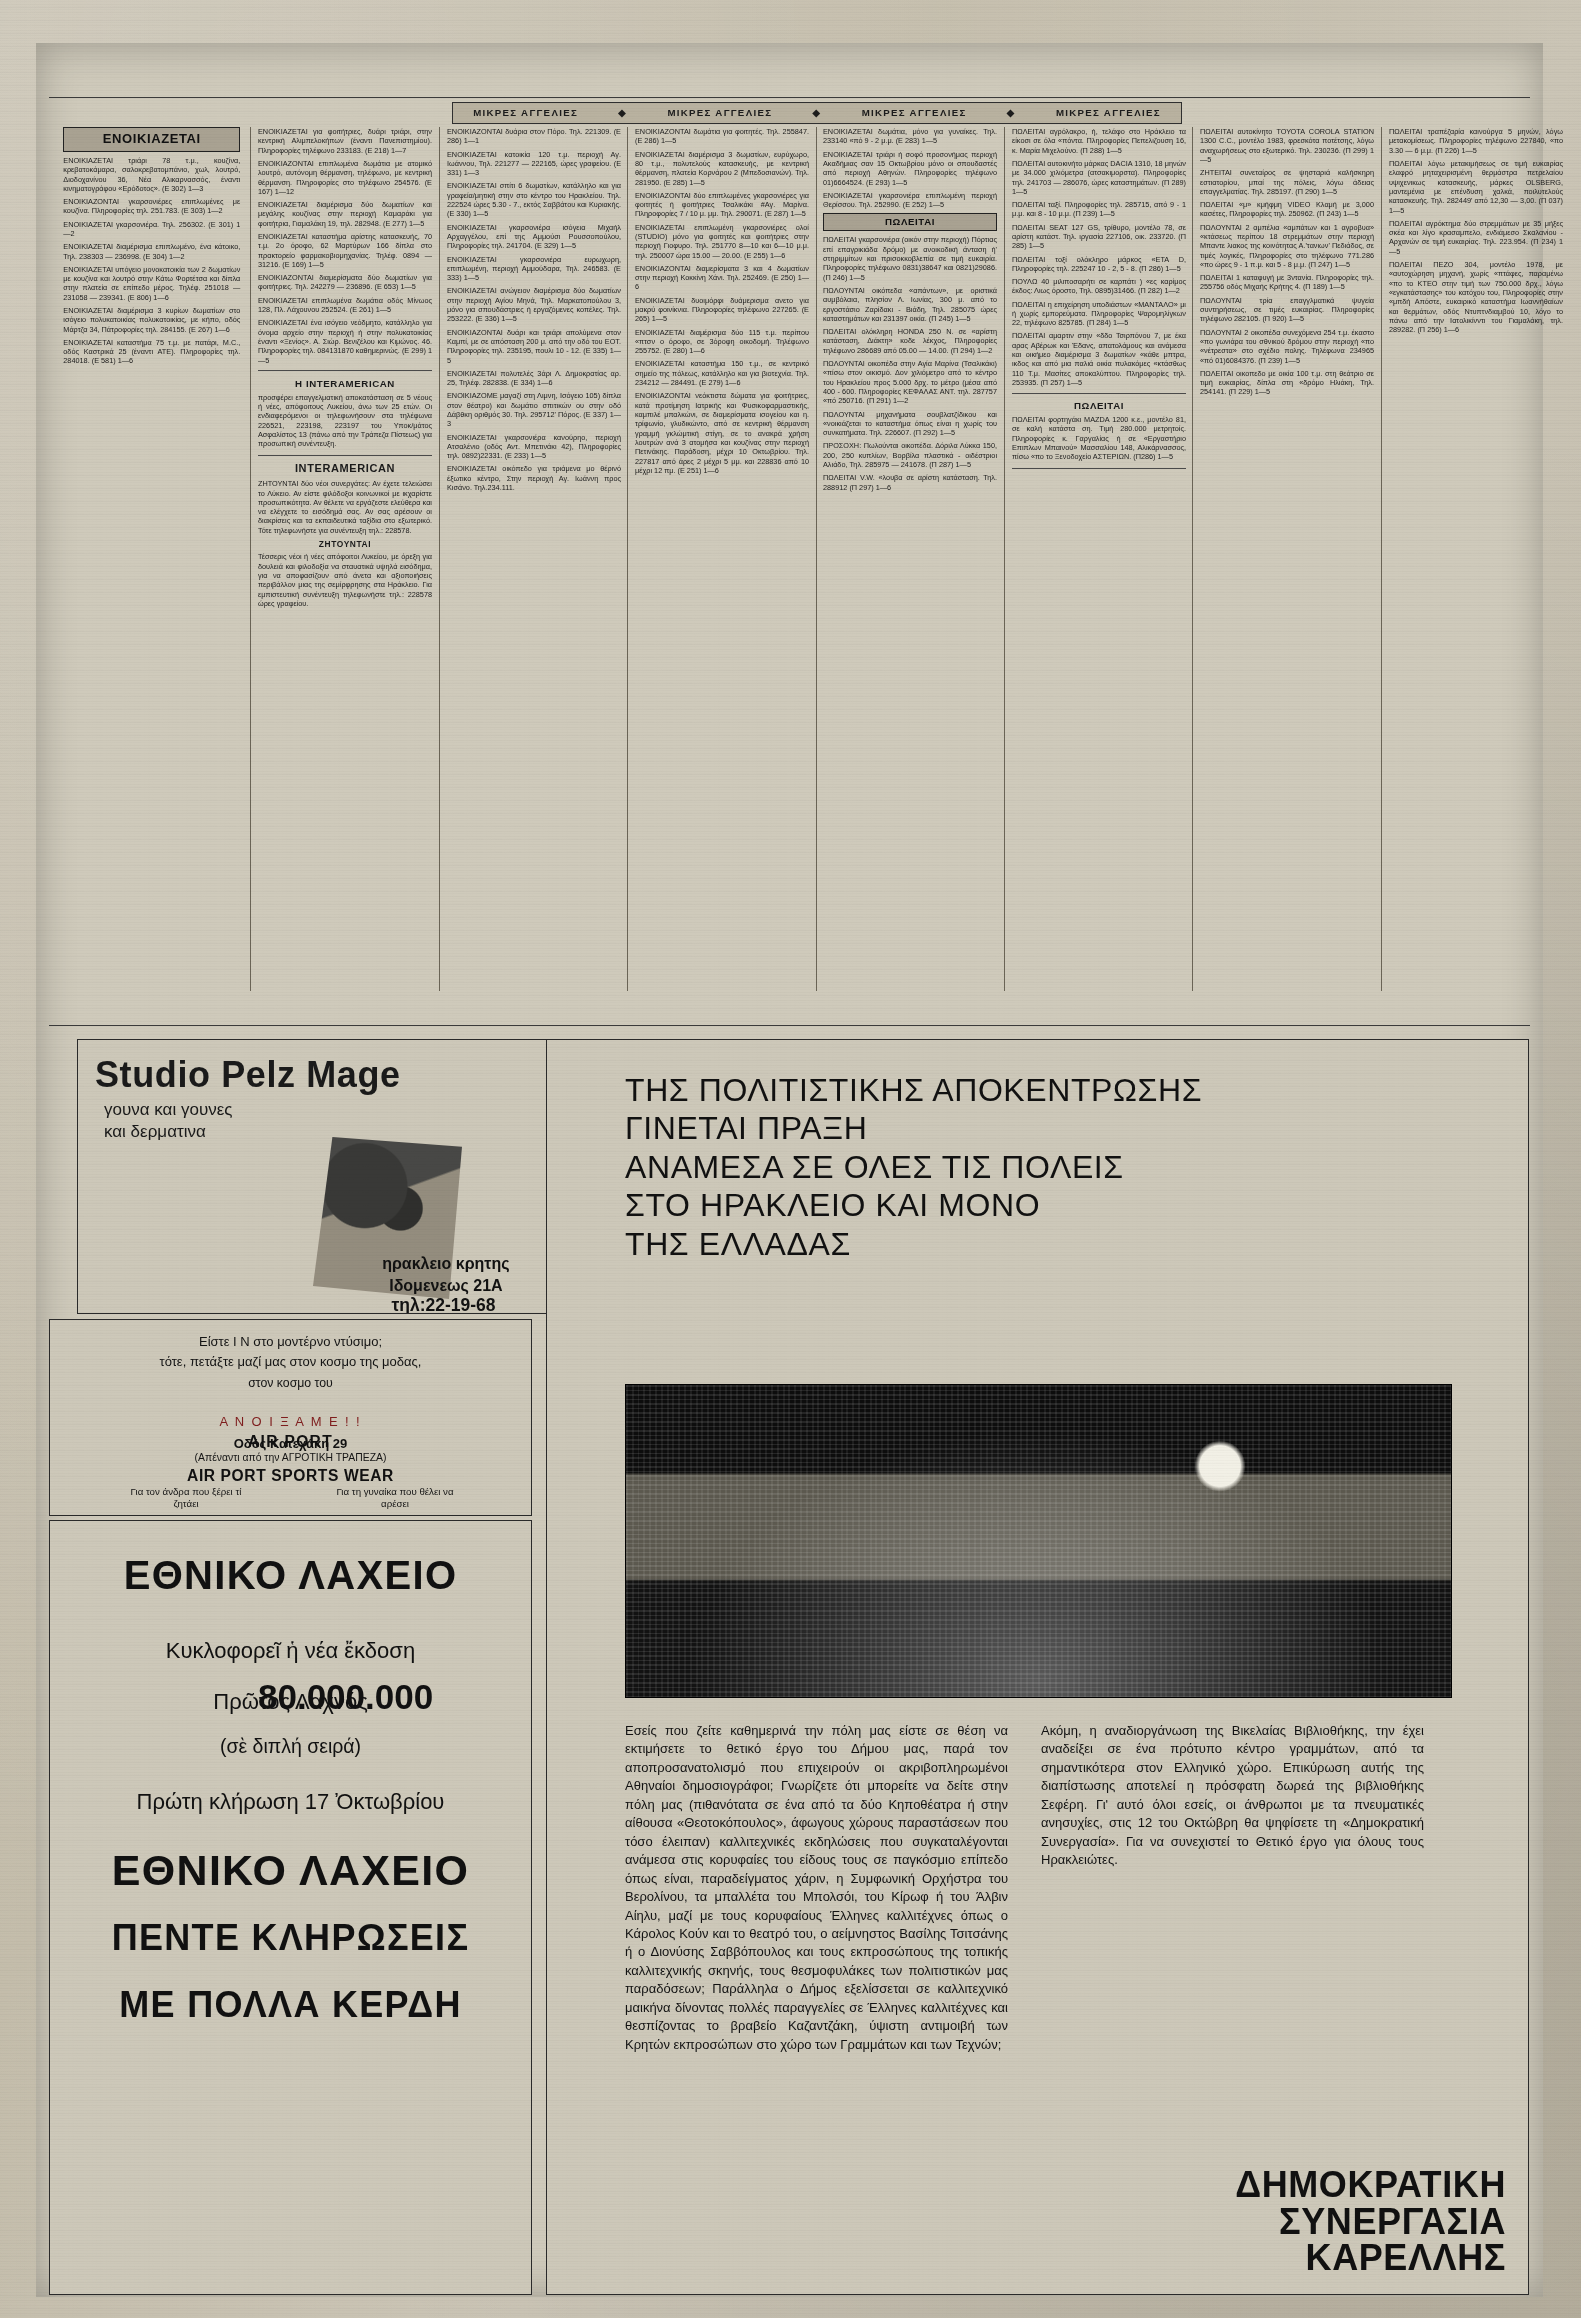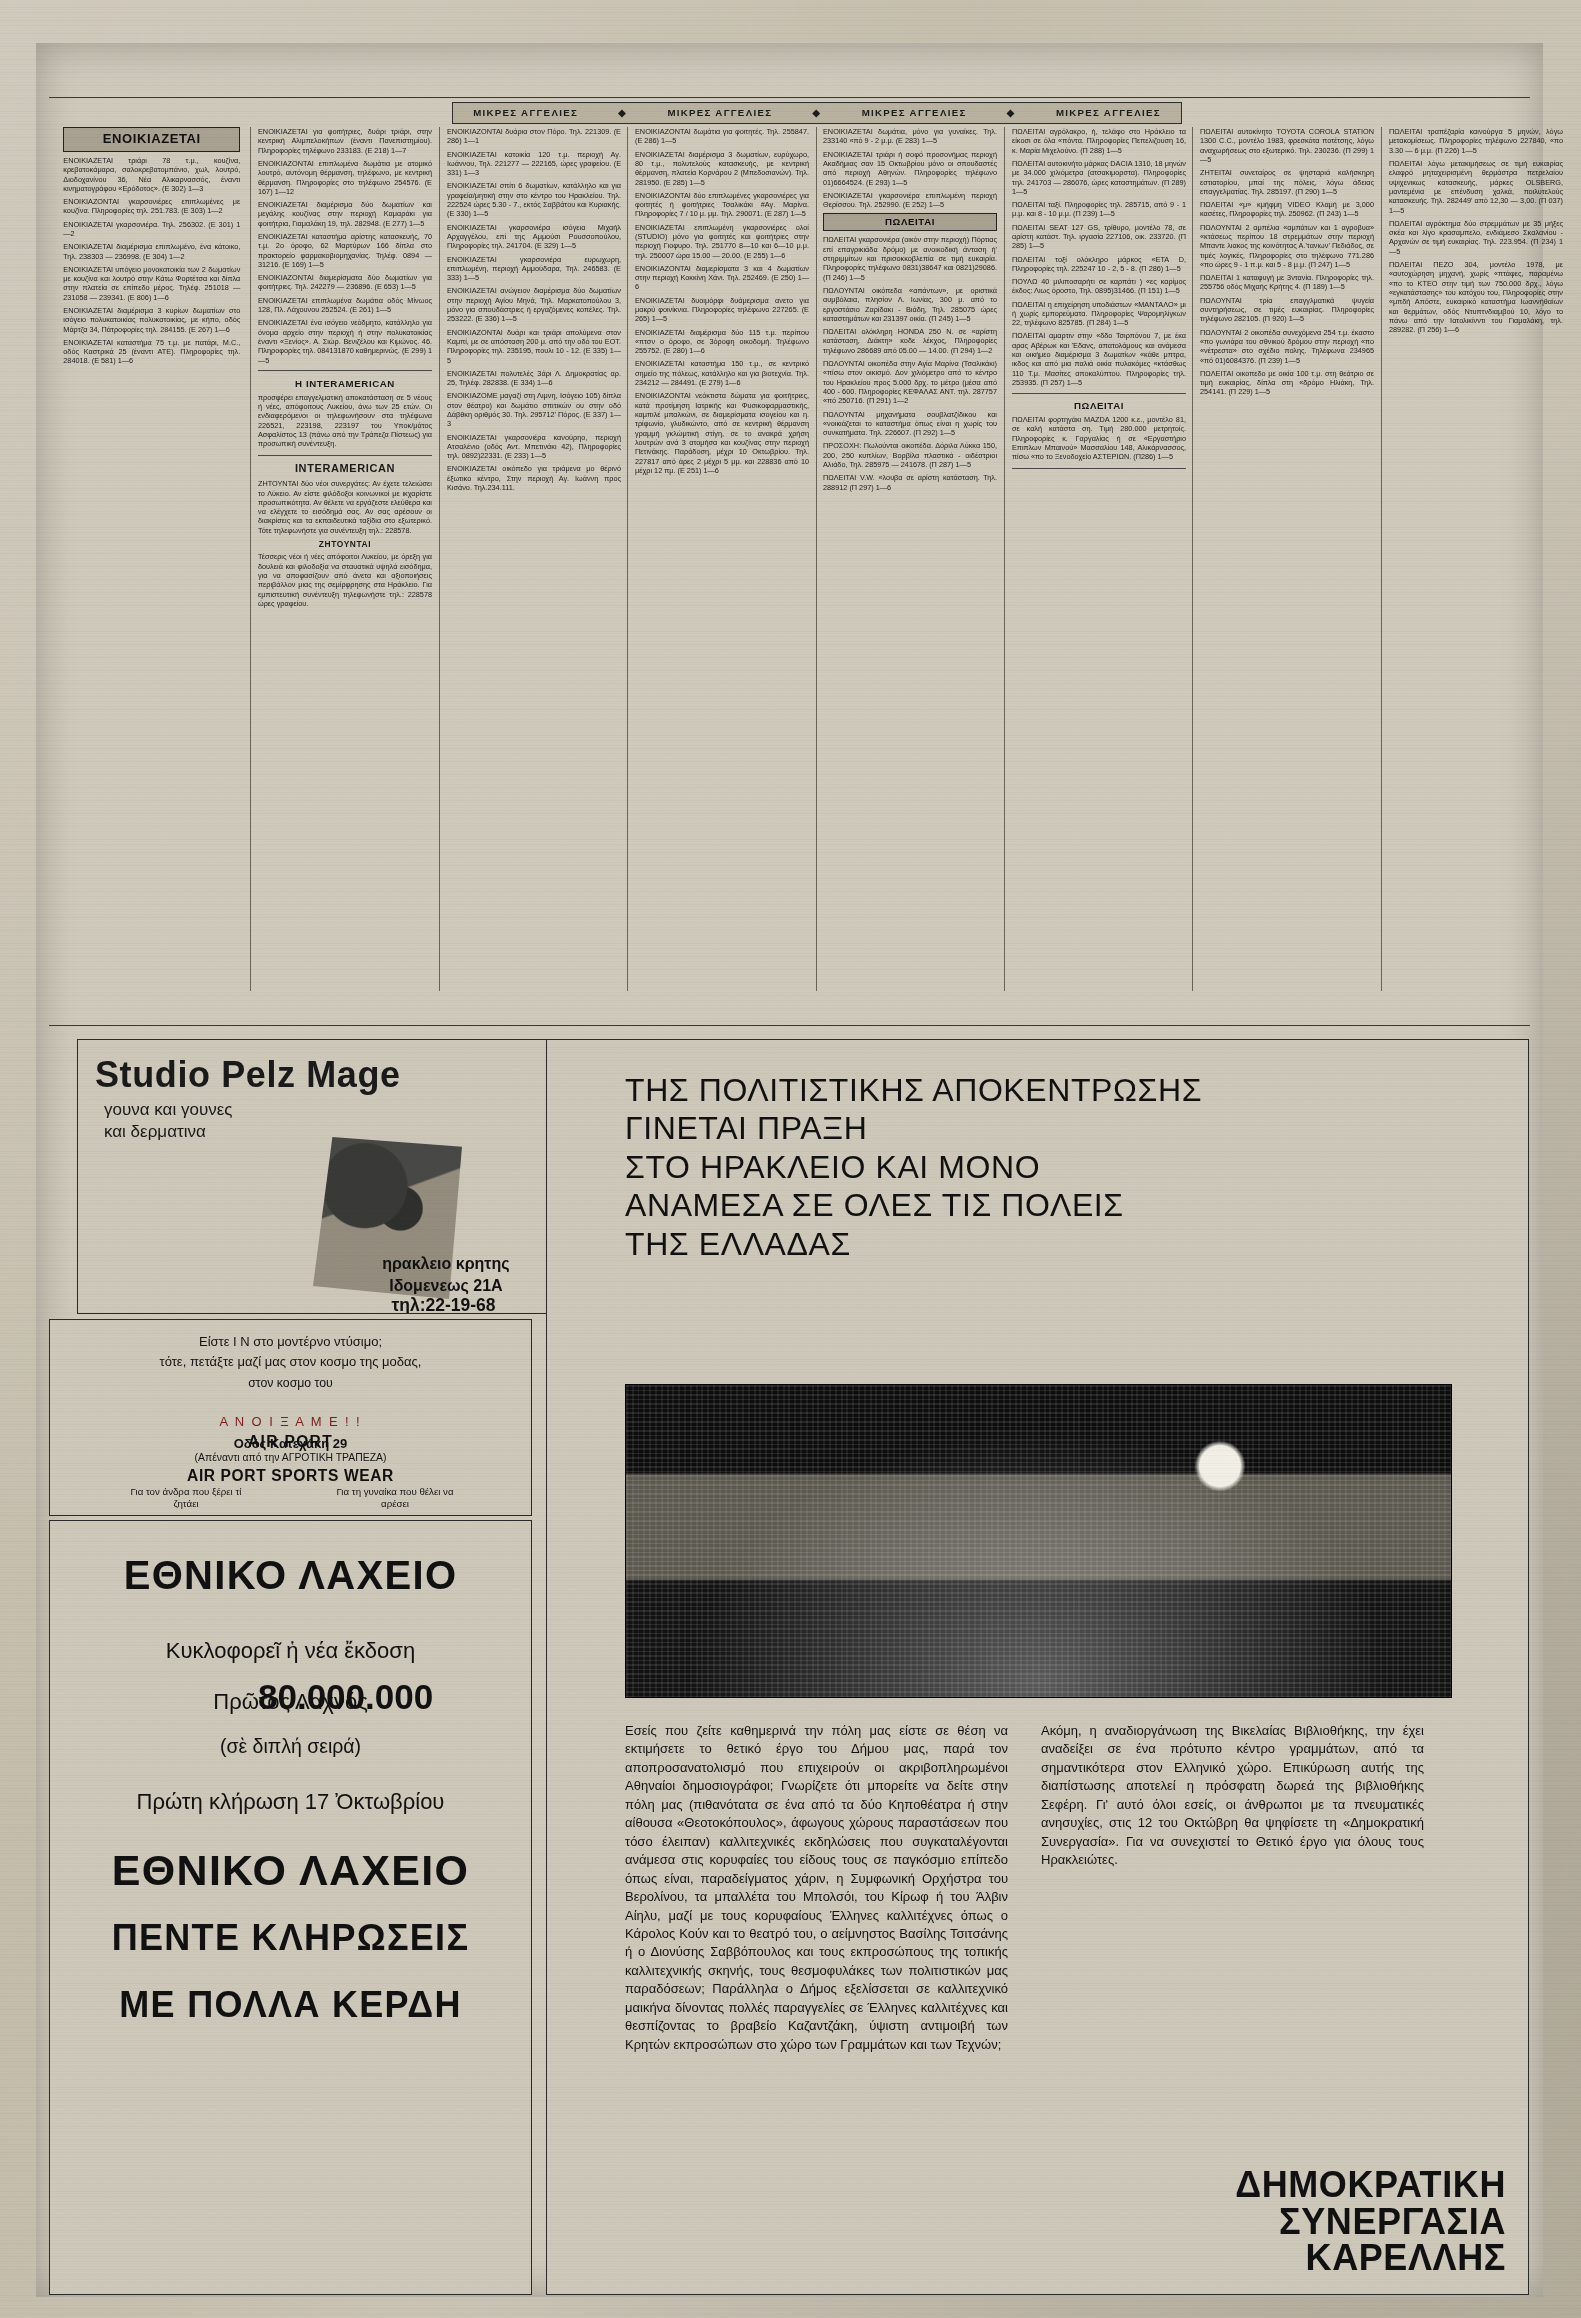--- a/index.html
+++ b/index.html
@@ -276,21 +276,21 @@
 (Π 288)  1—5</p>
       <p class="ad">ΠΩΛΕΙΤΑΙ αυτοκινήτο μάρκας DACIA 1310, 18 μηνών με 34.000 χιλιόμετρα (ατσακιμορστα). Πληροφορίες τηλ. 241703 — 286076, ώρες καταστημάτων.
 (Π 289)  1—5</p>
       <p class="ad">ΠΩΛΕΙΤΑΙ ταξί. Πληροφορίες τηλ. 285715, από 9 - 1 μ.μ. και 8 - 10 μ.μ.
 (Π 239)  1—5</p>
       <p class="ad">ΠΩΛΕΙΤΑΙ SEAT 127 GS, τρίθυρο, μοντέλο 78, σε αρίστη κατάστ. Τηλ. ιργασία 227106, οικ. 233720.
 (Π 285)  1—5</p>
       <p class="ad">ΠΩΛΕΙΤΑΙ τοξί ολόκληρο μάρκος «ΕΤΑ D, Πληροφορίες τηλ. 225247 10 - 2, 5 - 8.
 (Π 286)  1—5</p>
       <p class="ad">ΠΟΥΛΩ 40 μιλιποσαρήτι σε καρπάτι ) «ες καρίμος έκδος: Λιως όροστο, Τηλ. 0895)31466.
-(Π 151)  1—5</p>
+(Π 282)  1—2</p>
       <p class="ad">ΠΩΛΕΙΤΑΙ η επιχείρηση υποδιάστων «ΜΑΝΤΑΛΟ» μι ή χωρίς εμπορεύματα. Πληροφορίες Ψαρομηλίγκων 22, τηλέφωνο 825785.
 (Π 284)  1—5</p>
       <p class="ad">ΠΩΛΕΙΤΑΙ αμαρτιν στην «δδο Τσιρπόνου 7, με έκα αρας Αβέρωκ και Έδανς, απατολάμους και ανάμεσα και οικήμεο διαμέρισμα 3 δωματίων «κάθε μπτρα, ικδος και από μια παλιά οικία πυλακόμες «κτάσθως 110 Τ.μ. Μασίτες αποκαλύπτου. Πληροφορίες τηλ. 253935.
 (Π 257)  1—5</p>
       <div class="ruleblk">
         <div class="centerhd">ΠΩΛΕΙΤΑΙ</div>
         <p class="ad">ΠΩΛΕΙΤΑΙ φορτηγάκι MAZDA 1200 κ.ε., μοντέλο 81, σε καλή κατάστα ση. Τιμή 280.000 μετρητοίς. Πληροφορίες κ. Γαργαλίας ή σε «Εργαστήριο Επιπλων Μπαινού» Μασσαλίου 148, Αλικάρνασσος, πίσω «πο το Ξενοδοχείο ΑΣΤΕΡΙΩΝ.
 (Π286)  1—5</p>
       </div>
     </div>
@@ -358,22 +358,22 @@
     <div class="lt-t5">Πρώτη κλήρωση 17 Ὀκτωβρίου</div>
     <div class="lt-big1">ΕΘΝΙΚΟ ΛΑΧΕΙΟ</div>
     <div class="lt-big2">ΠΕΝΤΕ ΚΛΗΡΩΣΕΙΣ</div>
     <div class="lt-big3">ΜΕ ΠΟΛΛΑ ΚΕΡΔΗ</div>
   </div>
 
   <div class="adbox" id="bigad">
     <div class="ba-h">
       <span class="l">ΤΗΣ ΠΟΛΙΤΙΣΤΙΚΗΣ ΑΠΟΚΕΝΤΡΩΣΗΣ</span>
       <span class="l">ΓΙΝΕΤΑΙ ΠΡΑΞΗ</span>
+      <span class="l">ΑΝΑΜΕΣΑ ΣΕ ΟΛΕΣ ΤΙΣ ΠΟΛΕΙΣ</span>
       <span class="l">ΣΤΟ ΗΡΑΚΛΕΙΟ ΚΑΙ ΜΟΝΟ</span>
-      <span class="l">ΑΝΑΜΕΣΑ ΣΕ ΟΛΕΣ ΤΙΣ ΠΟΛΕΙΣ</span>
       <span class="l">ΤΗΣ ΕΛΛΑΔΑΣ</span>
     </div>
     <div class="photo">
       <span class="credit"></span>
     </div>
     <div class="colA">Εσείς που ζείτε καθημερινά την πόλη μας είστε σε θέση να εκτιμήσετε το θετικό έργο του Δήμου μας, παρά τον αποπροσανατολισμό που επιχειρούν οι ακριβοπληρωμένοι Αθηναίοι δημοσιογράφοι; Γνωρίζετε ότι μπορείτε να δείτε στην πόλη μας (πιθανότατα σε ένα από τα δύο Κηποθέατρα ή στην αίθουσα «Θεοτοκόπουλος», άφωγους χώρους παραστάσεων που τόσο έλειπαν) καλλιτεχνικές εκδηλώσεις που συγκαταλέγονται ανάμεσα στις κορυφαίες του είδους τους σε παγκόσμιο επίπεδο όπως είναι, παραδείγματος χάριν, η Συμφωνική Ορχήστρα του Βερολίνου, τα μπαλλέτα του Μπολσόι, του Κίρωφ ή του Άλβιν Αίηλυ, μαζί με τους κορυφαίους Έλληνες καλλιτέχνες όπως ο Κάρολος Κούν και το θεατρό του, ο αείμνηστος Βασίλης Τσιτσάνης ή ο Διονύσης Σαββόπουλος και τους εκπροσώπους της τοπικής καλλιτεχνικής σκηνής, τους θεσμοφυλάκες των πολιτιστικών μας παραδόσεων; Παράλληλα ο Δήμος εξελίσσεται σε καλλιτεχνικό μαικήνα δίνοντας πολλές παραγγελίες σε Έλληνες καλλιτέχνες και θεσπίζοντας το βραβείο Καζαντζάκη, ύψιστη αντιμοιβή των Κρητών εκπροσώπων στο χώρο των Γραμμάτων και των Τεχνών;</div>
     <div class="colB">Ακόμη, η αναδιοργάνωση της Βικελαίας Βιβλιοθήκης, την έχει αναδείξει σε ένα πρότυπο κέντρο γραμμάτων, από τα σημαντικότερα στον Ελληνικό χώρο. Επικύρωση αυτής της διαπίστωσης αποτελεί η πρόσφατη δωρεά της βιβλιοθήκης Σεφέρη.
 
 Γι' αυτό όλοι εσείς, οι άνθρωποι με τα πνευματικές ανησυχίες, στις 12 του Οκτώβρη θα ψηφίσετε τη «Δημοκρατική Συνεργασία». Για να συνεχιστεί το Θετικό έργο για όλους τους Ηρακλειώτες.</div>
     <div class="sig">

